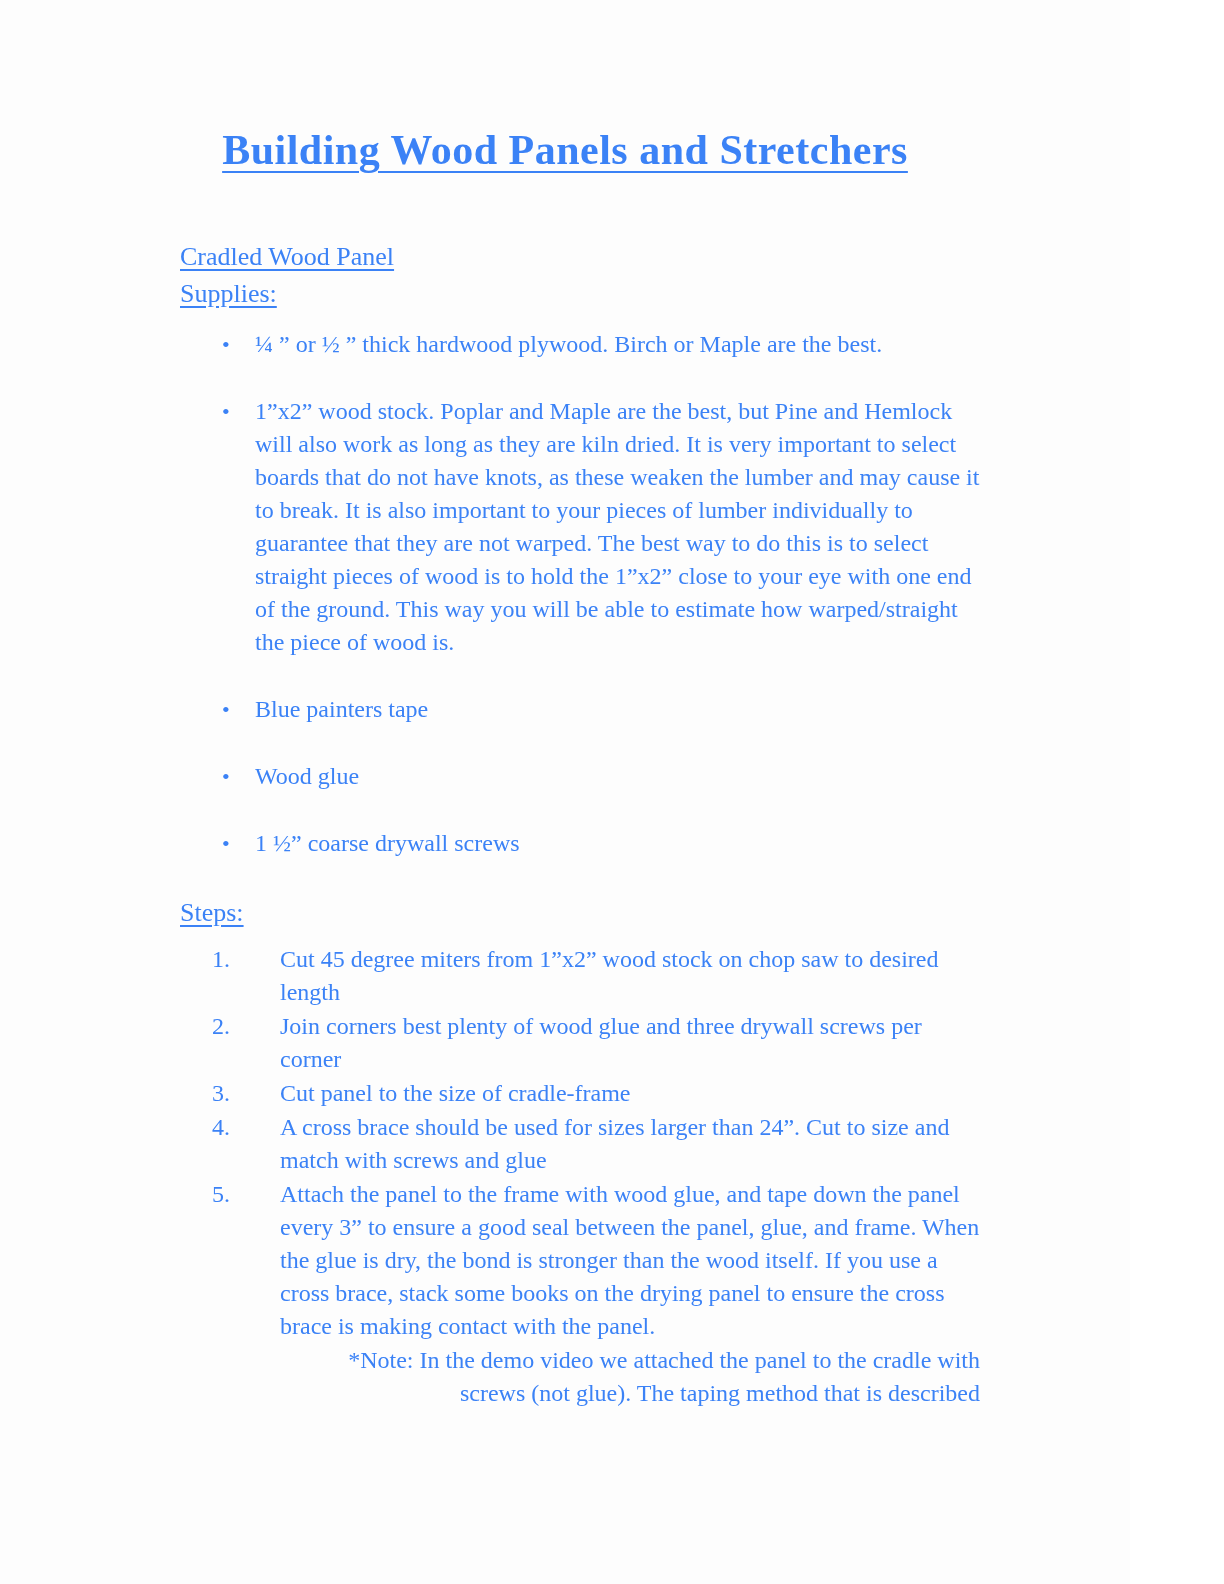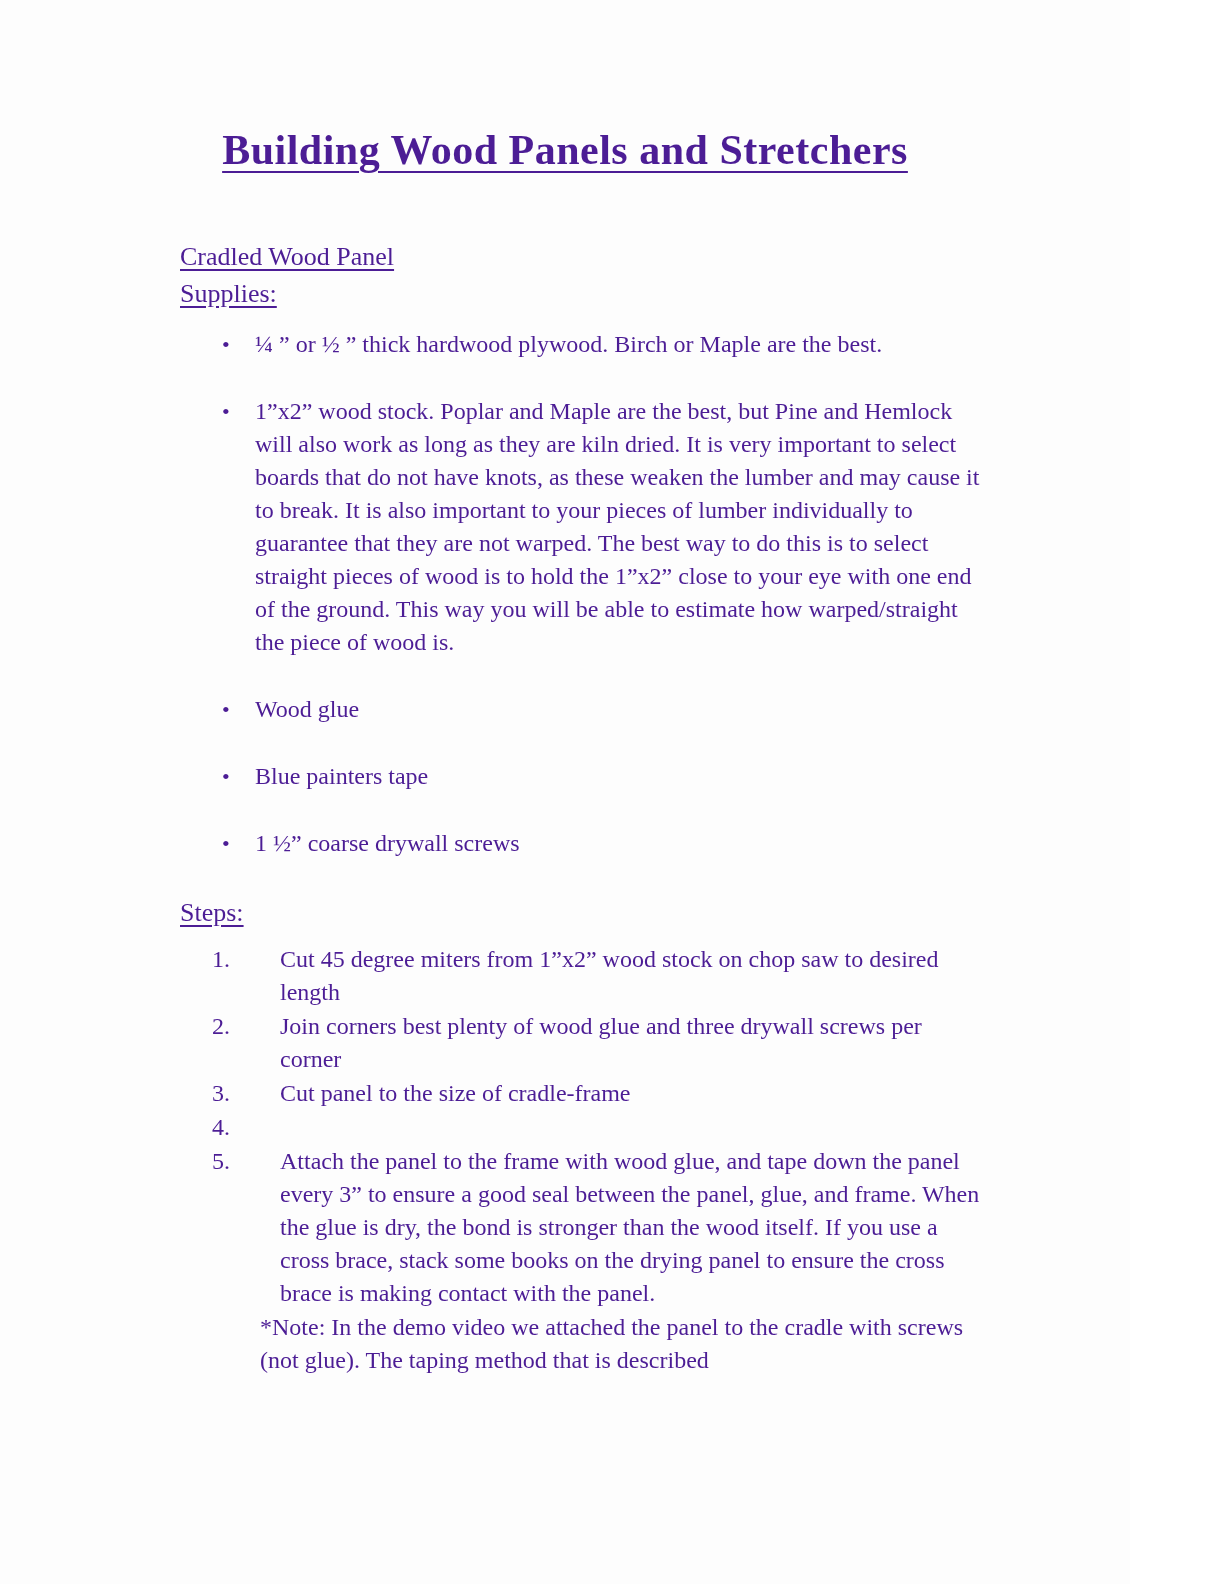--- a/index.html
+++ b/index.html
@@ -3,21 +3,21 @@
 <meta charset="utf-8">
 <style>
   * { box-sizing: border-box; }
   html, body { margin: 0; padding: 0; }
   body { background: #ffffff; }
 
   .page {
     width: 1130px;
     height: 1584px;
     background: #fdfdfd;
-    color: #4c1d95;
+    color: #3b82f6;
     font-family: "Liberation Serif", "DejaVu Serif", serif;
     overflow: hidden;
     position: relative;
   }
 
   .doc-title {
     margin: 0;
     padding-top: 126px;
     text-align: center;
     font-size: 42px;
@@ -88,24 +88,25 @@
     flex: none;
     width: 100px;
     padding-left: 32px;
   }
   .steps .step-text {
     flex: 1;
     max-width: 748px;
   }
 
   .note {
-    margin: 0 0 0 80px;
+    margin: 0 0 0 100px;
     font-size: 24px;
     line-height: 33px;
     max-width: 748px;
+    text-align: right;
   }
 </style>
 </head>
 <body>
 
 <div class="page">
 
   <h1 class="doc-title">
     <span class="title-text">Building Wood Panels and Stretchers</span>
   </h1>
@@ -124,25 +125,25 @@
       <li>
         <span class="bullet"></span>
         <span class="li-text">¼ ” or ½ ” thick hardwood plywood. Birch or Maple are the best.</span>
       </li>
       <li>
         <span class="bullet"></span>
         <span class="li-text">1”x2” wood stock. Poplar and Maple are the best, but Pine and Hemlock will also work as long as they are kiln dried. It is very important to select boards that do not have knots, as these weaken the lumber and may cause it to break. It is also important to your pieces of lumber individually to guarantee that they are not warped.  The best way to do this is to select straight pieces of wood is to hold the 1”x2” close to your eye with one end of the ground. This way you will be able to estimate how warped/straight the piece of wood is.</span>
       </li>
       <li>
         <span class="bullet"></span>
-        <span class="li-text">Wood glue</span>
+        <span class="li-text">Blue painters tape</span>
       </li>
       <li>
         <span class="bullet"></span>
-        <span class="li-text">Blue painters tape</span>
+        <span class="li-text">Wood glue</span>
       </li>
       <li>
         <span class="bullet"></span>
         <span class="li-text">1 ½” coarse drywall screws</span>
       </li>
     </ul>
 
     <h2 class="heading steps-heading">
       <span class="u">Steps:</span>
     </h2>
@@ -155,20 +156,21 @@
       <li>
         <span class="num">2.</span>
         <span class="step-text">Join corners best plenty of wood glue and three drywall screws per corner</span>
       </li>
       <li>
         <span class="num">3.</span>
         <span class="step-text">Cut panel to the size of cradle-frame</span>
       </li>
       <li>
         <span class="num">4.</span>
+        <span class="step-text">A cross brace should be used for sizes larger than 24”. Cut to size and match with screws and glue</span>
       </li>
       <li>
         <span class="num">5.</span>
         <span class="step-text">Attach the panel to the frame with wood glue, and tape down the panel every 3” to ensure a good seal between the panel, glue, and frame. When the glue is dry, the bond is stronger than the wood itself. If you use a cross brace, stack some books on the drying panel to ensure the cross brace is making contact with the panel.</span>
       </li>
     </ol>
 
     <p class="note">*Note: In the demo video we attached the panel to the cradle with screws (not glue). The taping method that is described</p>
 
   </div>

